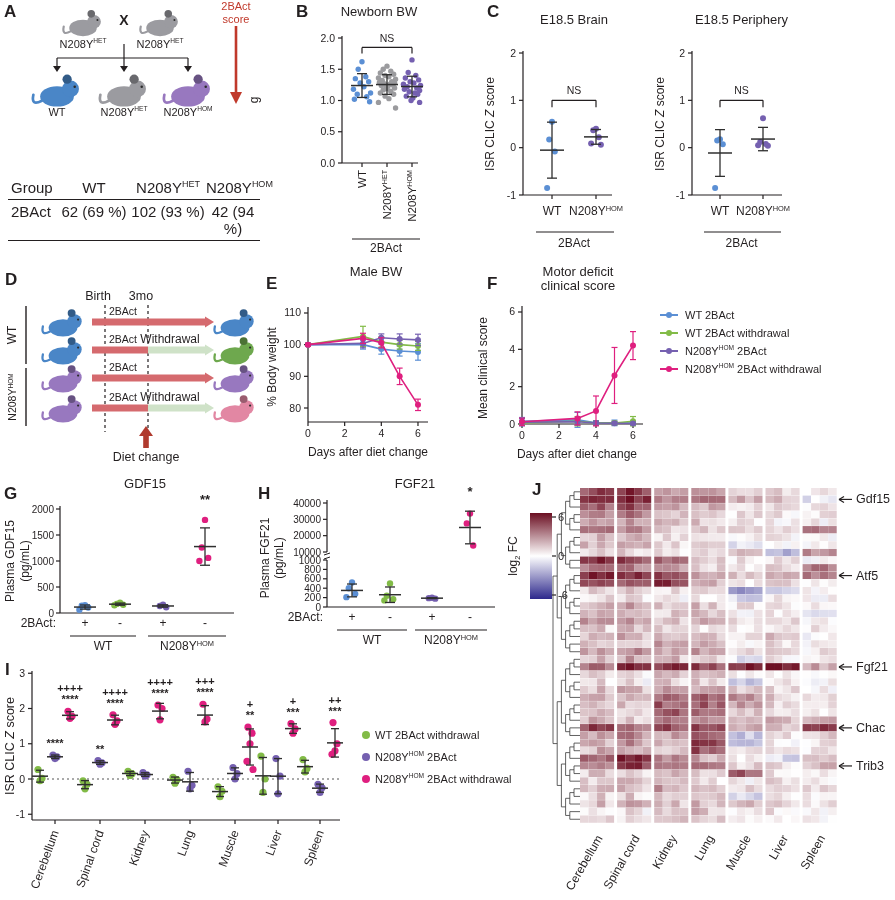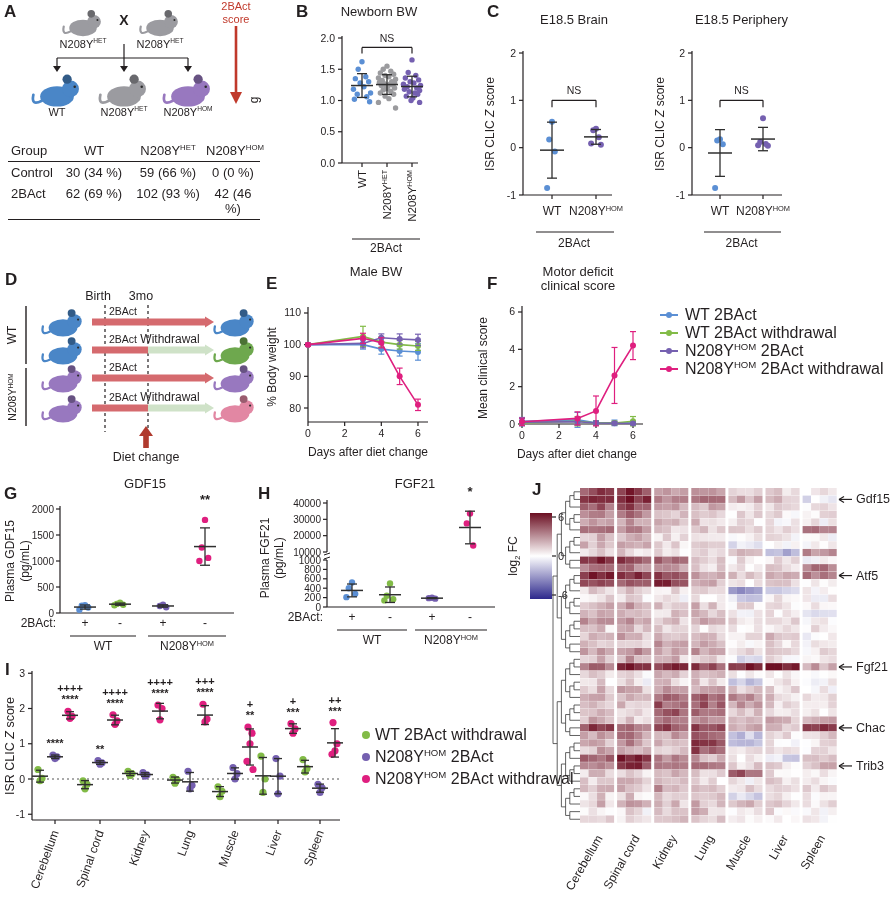--- a/index.html
+++ b/index.html
@@ -3,27 +3,27 @@
 <meta charset="utf-8">
 <style>
   html,body{margin:0;padding:0;background:#fff;font-family:"Liberation Sans",sans-serif;color:#231f20}
   #fig{position:relative;width:895px;height:900px;background:#fff;overflow:hidden}
   .pl{position:absolute;font-weight:bold;font-size:17px;color:#231f20;z-index:5}
   .lbl{position:absolute;font-size:11px;text-align:center;color:#231f20;line-height:1.15;z-index:4}
   sup{font-size:0.6em;vertical-align:super;line-height:0}
   .red{color:#c0392b}
   svg{position:absolute;overflow:visible}
   svg text{font-family:"Liberation Sans",sans-serif;fill:#231f20}
-  #tableA{position:absolute;left:8px;top:140px;width:252px;font-size:13px;border-bottom:1.4px solid #231f20;z-index:4}
+  #tableA{position:absolute;left:8px;top:176px;width:252px;font-size:15px;border-bottom:1.4px solid #231f20;z-index:4}
   .trow{display:grid;grid-template-columns:50px 72px 76px 54px;align-items:baseline;padding:3px 0}
   .trow div{text-align:center}
   .trow div:first-child{text-align:left;padding-left:3px}
   .thead{border-bottom:1.4px solid #231f20}
   .legend{position:absolute;z-index:4}
-  .legend .item{display:flex;align-items:center;gap:5px;height:18px;font-size:16px;white-space:nowrap}
+  .legend .item{display:flex;align-items:center;gap:5px;height:18px;font-size:11px;white-space:nowrap}
   #legendI .item{height:22px}
   .dot{width:8px;height:8px;border-radius:50%;display:inline-block;flex:0 0 auto}
 </style>
 </head>
 <body>
 
 <div id="fig">
 
   <div class="pl" style="left:4px;top:2px">A</div>
   <div class="pl" style="left:296px;top:2px">B</div>
@@ -94,30 +94,24 @@
   <div class="lbl" style="left:94px;top:106px;width:60px"><span>N208Y</span><sup>HET</sup></div>
   <div class="lbl" style="left:154px;top:106px;width:68px"><span>N208Y</span><sup>HOM</sup></div>
   <div id="tableA">
       <div class="trow thead">
         <div><span>Group</span></div>
         <div><span>WT</span></div>
         <div><span>N208Y</span><sup>HET</sup></div>
         <div><span>N208Y</span><sup>HOM</sup></div>
       </div>
       <div class="trow">
-        <div>Control</div>
-        <div>30 (34 %)</div>
-        <div>59 (66 %)</div>
-        <div>0 (0 %)</div>
-      </div>
-      <div class="trow">
         <div>2BAct</div>
         <div>62 (69 %)</div>
         <div>102 (93 %)</div>
-        <div>42 (46 %)</div>
+        <div>42 (94 %)</div>
       </div>
     </div>
 
   <svg id="svgB" style="left:250px;top:0" width="175" height="260">
       <text x="129" y="16" font-size="13" text-anchor="middle">Newborn BW</text>
       <text x="8" y="100" font-size="12" text-anchor="middle" transform="rotate(-90 8 100)">g</text>
       <line x1="92" y1="36" x2="92" y2="163" stroke="#231f20" stroke-width="1.2"></line>
       <line x1="92" y1="163" x2="168" y2="163" stroke="#231f20" stroke-width="1.2"></line>
       <line x1="88" y1="163" x2="92" y2="163" stroke="#231f20" stroke-width="1.2"></line>
       <text x="85" y="166.5" font-size="10.5" text-anchor="end">0.0</text>

